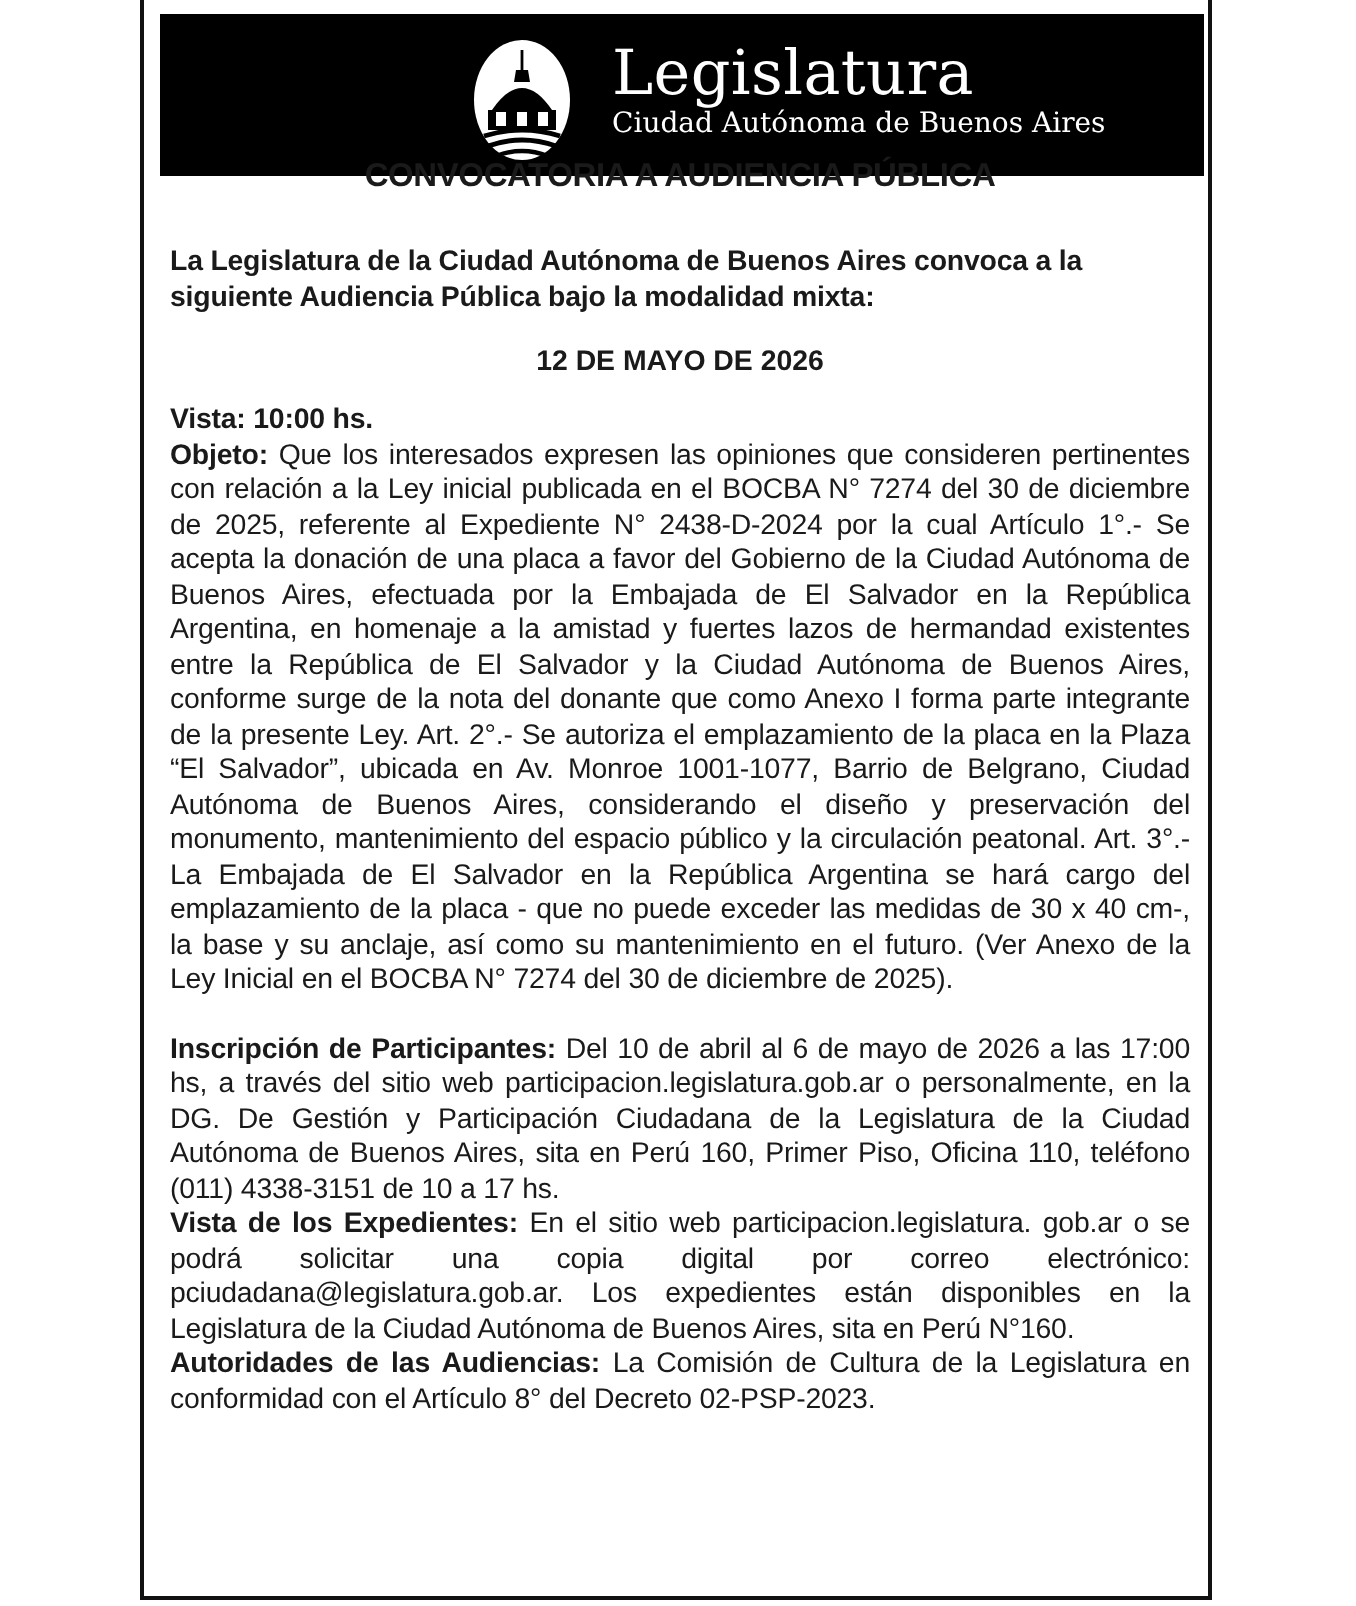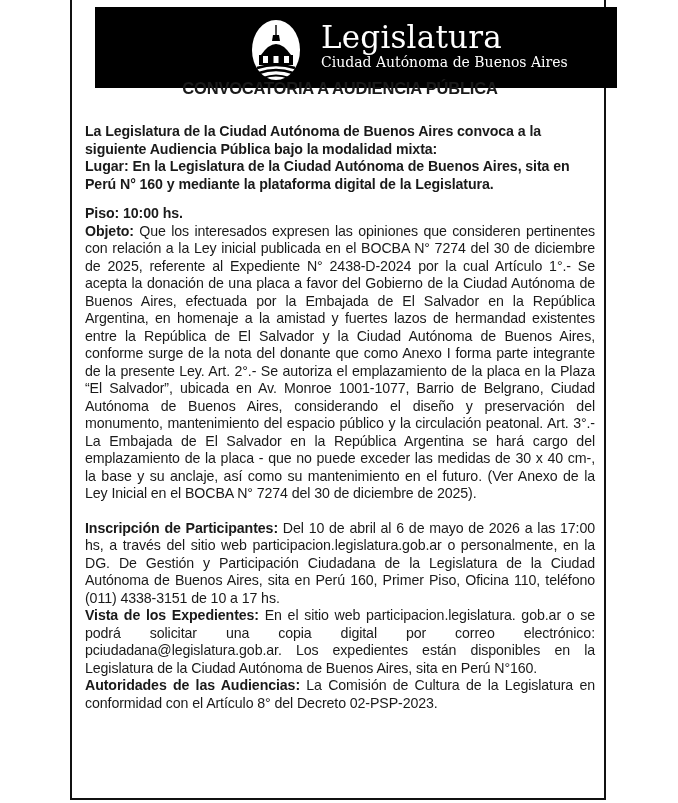--- a/index.html
+++ b/index.html
@@ -3,21 +3,21 @@
   <meta charset="utf-8">
   <style>
     html, body { margin: 0; padding: 0; background: #ffffff; }
     body { width: 678px; height: 803px; position: relative; overflow: hidden; }
     .notice {
       position: absolute; left: 70px; top: 0px; width: 536px; height: 800px;
       border-left: 2px solid #111; border-right: 2px solid #111; border-bottom: 2px solid #111;
       box-sizing: border-box; background: #fff;
     }
     .banner {
-      position: absolute; left: 23px; top: 7px; width: 522px; height: 81px;
+      position: absolute; left: 8px; top: 7px; width: 522px; height: 81px;
       background: #000;
     }
     .logo {
       position: absolute; left: 156px; top: 12px; width: 50px; height: 62px;
     }
     .brand {
       position: absolute; left: 226px; top: 12px; color: #fff;
       font-family: "DejaVu Serif", serif;
     }
     .brand-name { font-size: 31px; line-height: 36px; letter-spacing: 0.2px; }
@@ -67,26 +67,26 @@
       <div class="brand-name">Legislatura</div>
       <div class="brand-sub">Ciudad Autónoma de Buenos Aires</div>
     </div>
   </div>
 
   <div class="content">
     <div class="title">CONVOCATORIA A AUDIENCIA PÚBLICA</div>
 
     <div class="intro">
       <div>La Legislatura de la Ciudad Autónoma de Buenos Aires convoca a la siguiente Audiencia Pública bajo la modalidad mixta:</div>
-      <div><span>Lugar:</span> <span>En la Legislatura de la Ciudad Autónoma de Buenos Aires, sita en Perú N° 160 y mediante la plataforma digital de la Legislatura.</span></div>
     </div>
 
+    <div class="date">12 DE MAYO DE 2026</div>
 
     <div class="body">
-      <p><b>Piso:</b> <b>10:00 hs.</b></p>
+      <p><b>Vista:</b> <b>10:00 hs.</b></p>
       <p><b>Objeto:</b> <span>Que los interesados expresen las opiniones que consideren pertinentes con relación a la Ley inicial publicada en el BOCBA N° 7274 del 30 de diciembre de 2025, referente al Expediente N° 2438-D-2024 por la cual Artículo 1°.- Se acepta la donación de una placa a favor del Gobierno de la Ciudad Autónoma de Buenos Aires, efectuada por la Embajada de El Salvador en la República Argentina, en homenaje a la amistad y fuertes lazos de hermandad existentes entre la República de El Salvador y la Ciudad Autónoma de Buenos Aires, conforme surge de la nota del donante que como Anexo I forma parte integrante de la presente Ley. Art. 2°.- Se autoriza el emplazamiento de la placa en la Plaza “El Salvador”, ubicada en Av. Monroe 1001-1077, Barrio de Belgrano, Ciudad Autónoma de Buenos Aires, considerando el diseño y preservación del monumento, mantenimiento del espacio público y la circulación peatonal. Art. 3°.- La Embajada de El Salvador en la República Argentina se hará cargo del emplazamiento de la placa - que no puede exceder las medidas de 30 x 40 cm-, la base y su anclaje, así como su mantenimiento en el futuro. (Ver Anexo de la Ley Inicial en el BOCBA N° 7274 del 30 de diciembre de 2025).</span></p>
       <div class="gap"></div>
       <p><b>Inscripción de Participantes:</b> <span>Del 10 de abril al 6 de mayo de 2026 a las 17:00 hs, a través del sitio web participacion.legislatura.gob.ar o personalmente, en la DG. De Gestión y Participación Ciudadana de la Legislatura de la Ciudad Autónoma de Buenos Aires, sita en Perú 160, Primer Piso, Oficina 110, teléfono (011) 4338-3151 de 10 a 17 hs.</span></p>
       <p><b>Vista de los Expedientes:</b> <span>En el sitio web participacion.legislatura. gob.ar o se podrá solicitar una copia digital por correo electrónico: pciudadana@legislatura.gob.ar. Los expedientes están disponibles en la Legislatura de la Ciudad Autónoma de Buenos Aires, sita en Perú N°160.</span></p>
       <p><b>Autoridades de las Audiencias:</b> <span>La Comisión de Cultura de la Legislatura en conformidad con el Artículo 8° del Decreto 02-PSP-2023.</span></p>
     </div>
   </div>
 </div>
 
 </body></html>

